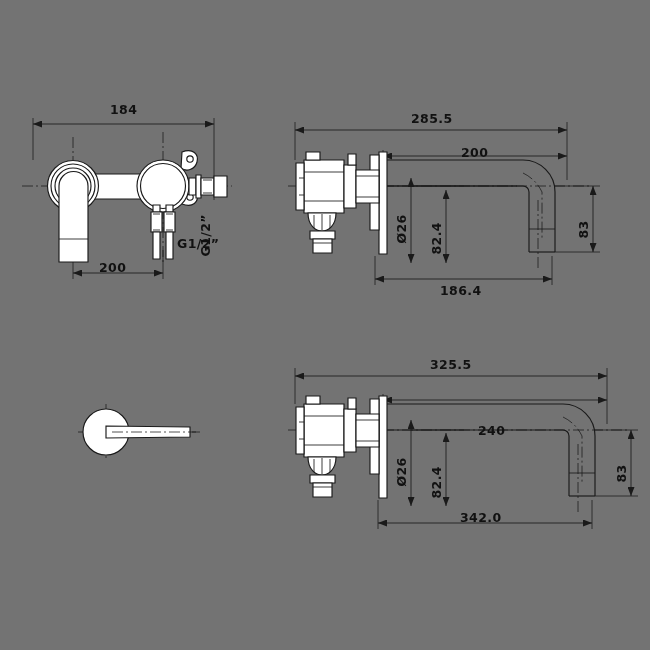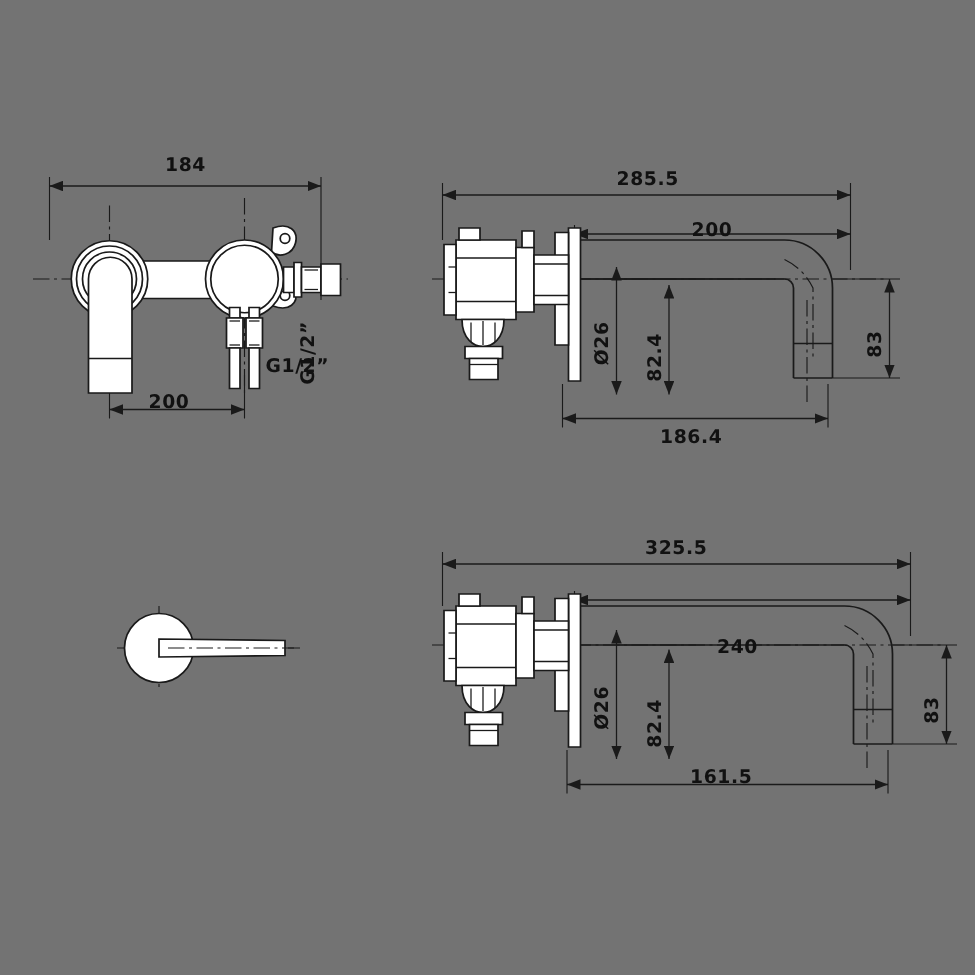--- a/index.html
+++ b/index.html
@@ -361,15 +361,15 @@
   <div class="dimtext" style="left:430px; top:359px;">325.5</div>
 
   <div class="dimtext" style="left:478px; top:385px;margin-top:40px;">240</div>
 
   <div class="dimtext rot90" style="left:628px; top:470px;">83</div>
 
   <div class="dimtext rot90" style="left:408px; top:474px;">Ø26</div>
 
   <div class="dimtext rot90" style="left:443px; top:486px;">82.4</div>
 
-  <div class="dimtext" style="left:460px; top:512px;">161.5</div>
+  <div class="dimtext" style="left:460px; top:512px;">342.0</div>
 
 </div>
 
 </body></html>

